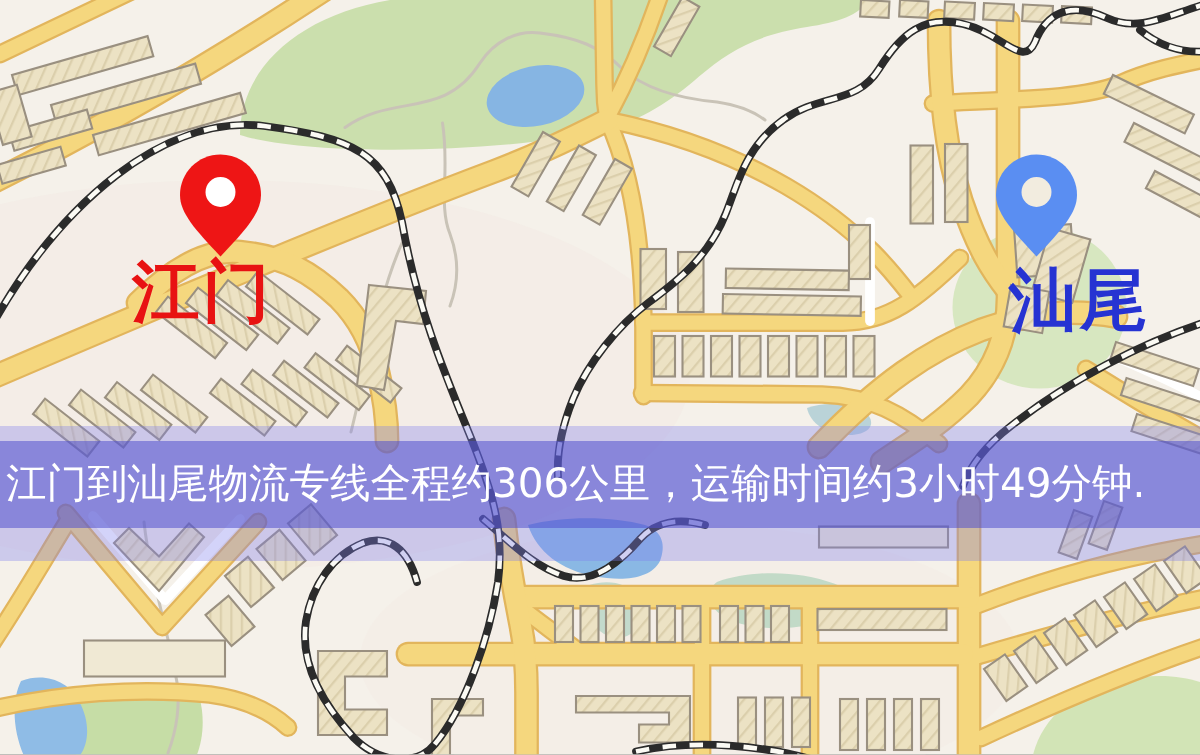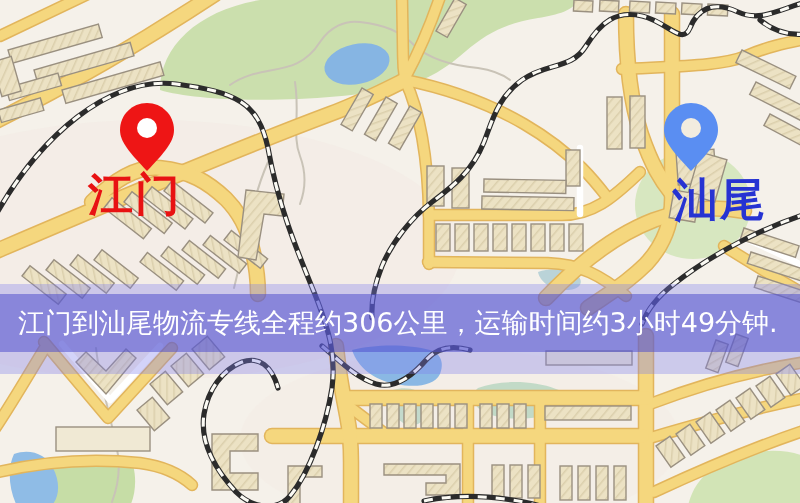--- a/index.html
+++ b/index.html
@@ -16,21 +16,21 @@
   .trail{fill:none;stroke:#c9c3b7;stroke-width:2px;stroke-linecap:round;}
   .rail-base{fill:none;stroke:#2b2b2b;stroke-width:5.2px;stroke-linecap:round;}
   .rail-dash{fill:none;stroke:#fbfaf4;stroke-width:3.1px;stroke-dasharray:9 9;}
   .bld{fill:url(#bh);stroke:#9a9080;stroke-width:1.4px;}
   .bld-light{fill:#f0e9d4;stroke:#9a9080;stroke-width:1.4px;}
   
   .banner-outer{position:absolute;left:0;top:284px;width:800px;height:90px;
                 background:rgba(125,125,238,0.34);pointer-events:none;}
   .banner-inner{position:absolute;left:0;top:294px;width:800px;height:58px;
                 background:rgba(80,80,205,0.54);display:flex;align-items:center;}
-  .banner-inner span{color:#ffffff;font-size:27px;line-height:58px;padding-left:18px;
+  .banner-inner span{color:#ffffff;font-size:27px;line-height:58px;padding-left:4px;
                      white-space:nowrap;letter-spacing:0px;}
   .city-label{position:absolute;font-size:45px;font-weight:bold;line-height:1;
               letter-spacing:2px;text-shadow:0 0 1px rgba(255,255,255,0.3);text-align:right;}
   .origin-label{left:88px;top:172px;color:#e81212;}
   .dest-label{left:637px;top:177px;color:#2633d2;margin-left:36px;}
   .pin{position:absolute;width:58px;height:72px;}
   .pin-origin{left:118px;top:101px;}
   .pin-dest{left:662px;top:101px;}
 </style>
 </head>

